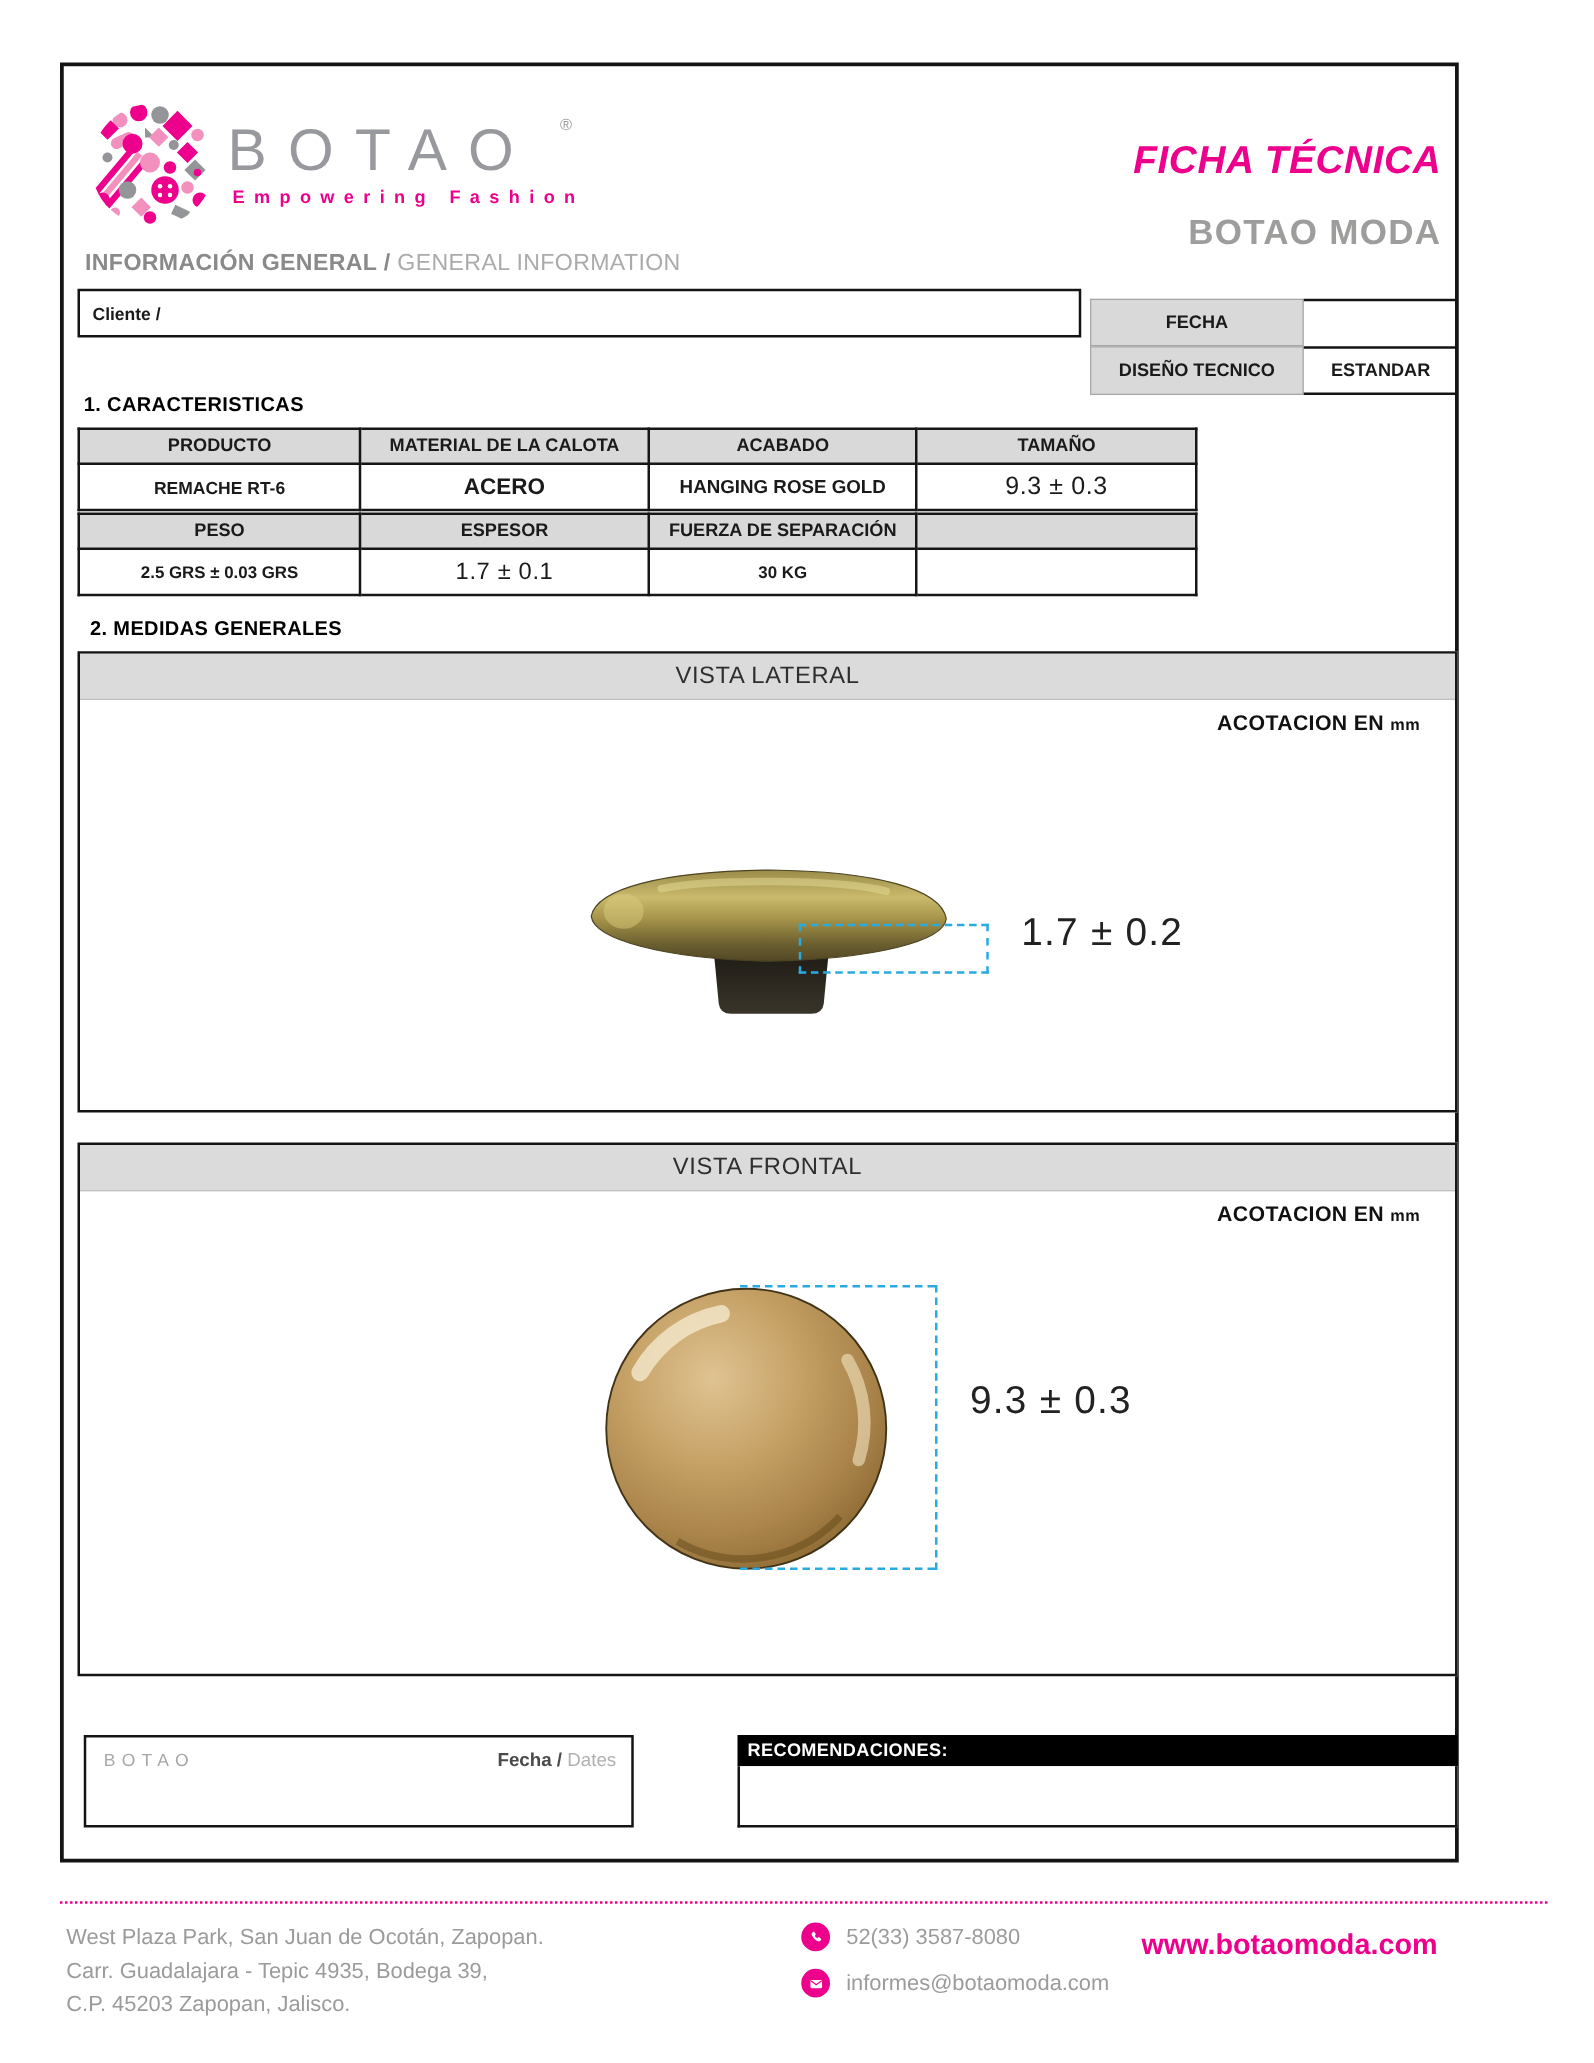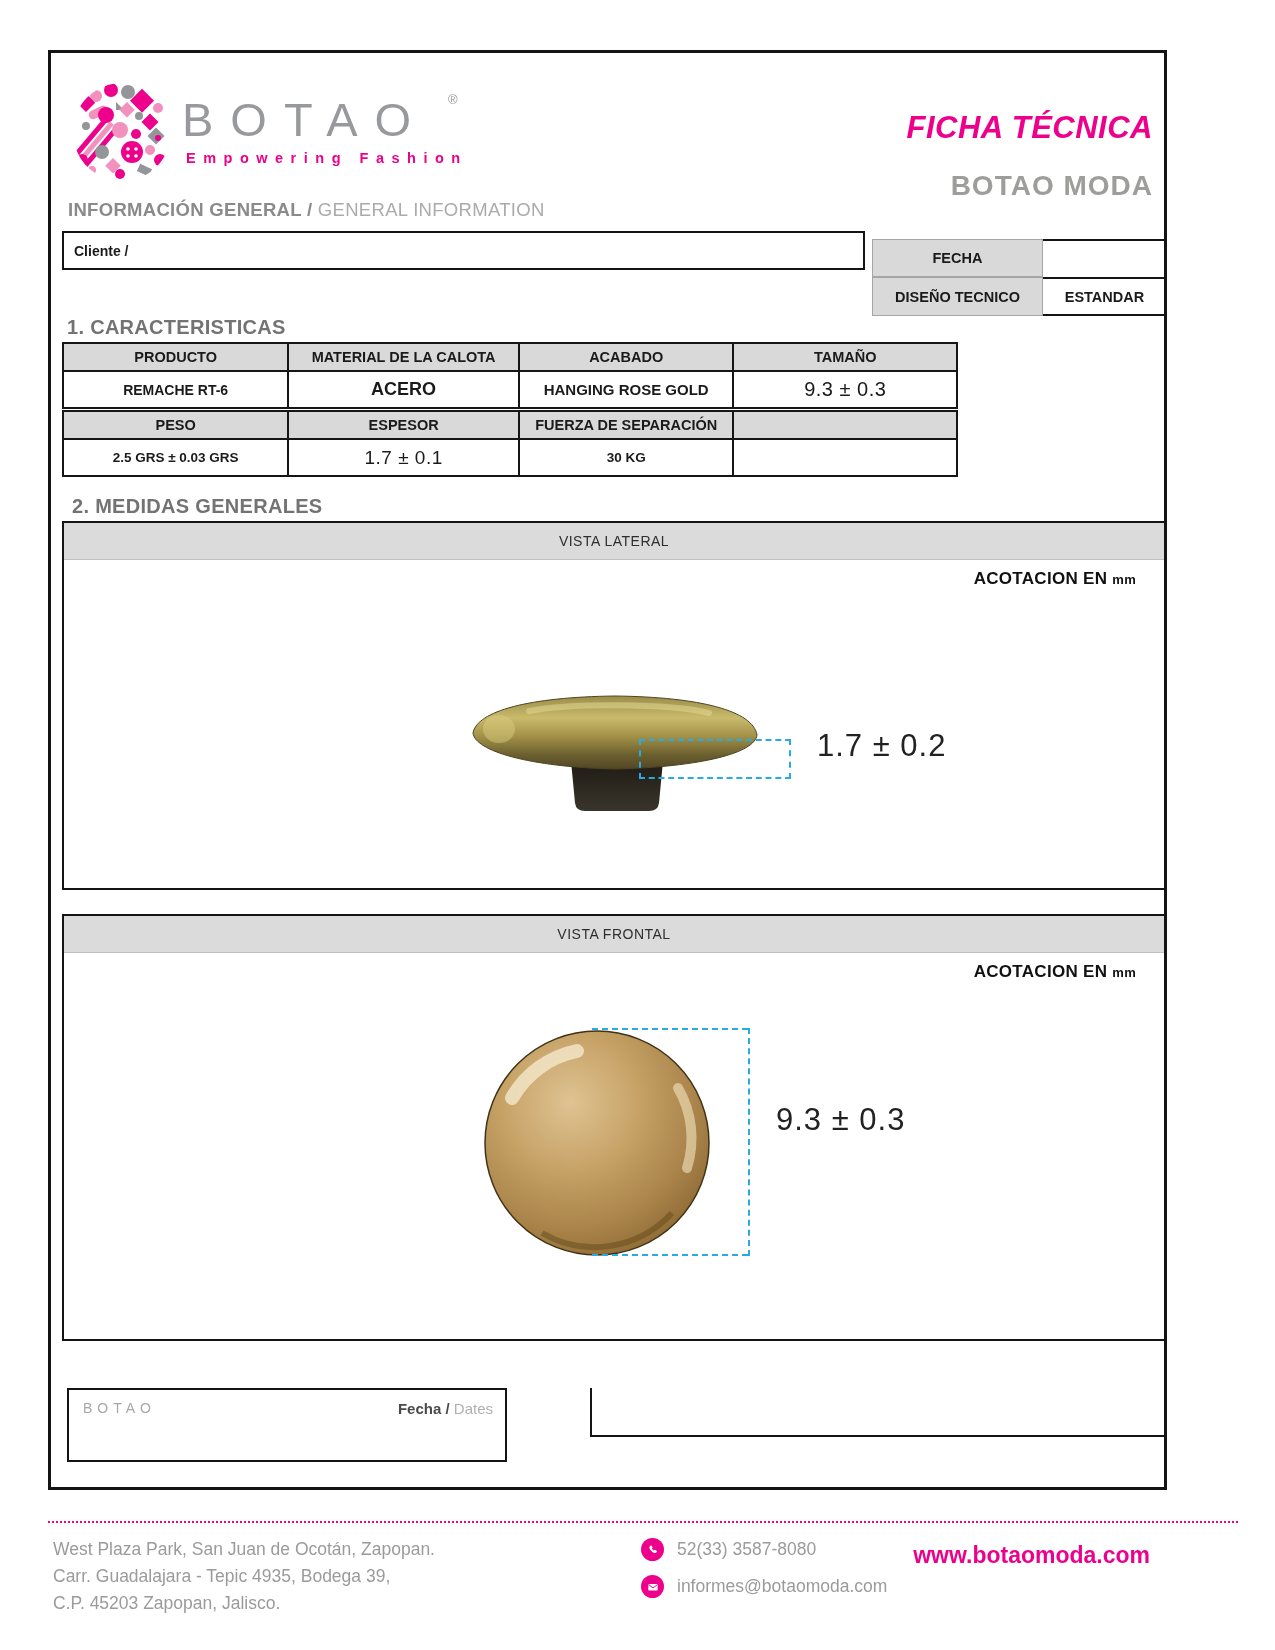--- a/index.html
+++ b/index.html
@@ -32,21 +32,21 @@
                  display:flex; align-items:center; padding-left:10px; font-size:14px; font-weight:bold; }
   .cell-gray { background:#D9D9D9; border:1px solid #A6A6A6; display:flex; align-items:center; justify-content:center;
                font-weight:bold; font-size:14.5px; }
   .fecha-label { left:872px; top:239px; width:171px; height:38px; }
   .fecha-value { left:1043px; top:239px; width:123px; height:38px; border-top:2.5px solid #141414; }
   .diseno-label { left:872px; top:277px; width:171px; height:39px; }
   .diseno-value { left:1043px; top:277px; width:123px; height:39px; border-top:2.5px solid #141414; border-bottom:2.5px solid #141414;
                   display:flex; align-items:center; justify-content:center; font-weight:bold; font-size:14.5px; }
 
   
-  .sec-heading { font-size:20px; font-weight:bold; color:#737373; letter-spacing:0.3px; }
+  .sec-heading { font-size:16px; font-weight:bold; color:#000000; letter-spacing:0.3px; }
   .h-caract { left:67px; top:316px; }
   .h-medidas { left:72px; top:495px; }
 
   
   table.spec { border-collapse:collapse; width:896px; table-layout:fixed; }
   table.spec th, table.spec td { border:2px solid #161616; text-align:center; vertical-align:middle; }
   table.spec th { background:#D9D9D9; height:28px; font-size:14.5px; font-weight:bold; }
   table.spec td { background:#fff; height:37px; }
   .t1 { left:62px; top:342px; }
   .t2 { left:62px; top:410px; }
@@ -56,21 +56,21 @@
   .v-bold { font-size:15px; font-weight:bold;margin-top:32px; }
   .v-num { font-size:20px; font-weight:400; letter-spacing:0.5px; }
   .v-num-sm { font-size:19px; font-weight:400; letter-spacing:0.5px; }
   .v-tiny { font-size:13.5px; font-weight:bold; }
 
   
   .view-box { border:2.5px solid #141414; background:#fff; }
   .lateral-box { left:62px; top:521px; width:1104px; height:369px; }
   .frontal-box { left:62px; top:914px; width:1104px; height:427px; }
   .view-banner { position:absolute; left:0; top:0; width:100%; height:37px; background:#DBDBDB;
-                 display:flex; align-items:center; justify-content:center; font-size:14px; color:#2e2e2e;
+                 display:flex; align-items:center; justify-content:center; font-size:19px; color:#2e2e2e;
                  letter-spacing:0.5px; border-bottom:1px solid #c0c0c0; }
   .acotacion { position:absolute; right:28px; top:46px; font-size:17px; font-weight:bold; color:#111; letter-spacing:0.3px; }
   .acotacion .mm { font-size:13px; }
 
   .rivet-side { position:absolute; left:405px; top:160px; width:292px; height:132px; }
   .dash-rect { position:absolute; left:575px; top:216px; width:152px; height:40px; border:2px dashed #29ABE2; }
   .dim-side { position:absolute; left:753px; top:205px; font-size:31px; color:#222; letter-spacing:1px; }
 
   .rivet-front { position:absolute; left:418px; top:112px; width:230px; height:230px; }
   .dash-v { position:absolute; left:684px; top:112px; height:228px; width:0; border-left:2.5px dashed #29ABE2; }
@@ -266,20 +266,21 @@
 
 <div class="abs signoff-box">
   <span class="signoff-brand">BOTAO</span>
   <span class="signoff-fecha">
     <span class="b">Fecha /</span>
     <span class="l">Dates</span>
   </span>
 </div>
 
 <div class="abs recom-box">
+  <div class="recom-head">RECOMENDACIONES:</div>
   <div class="recom-body"></div>
 </div>
 
 <div class="abs dotted-line"></div>
 
 <div class="abs address">
   <div>West Plaza Park, San Juan de Ocotán, Zapopan.</div>
   <div>Carr. Guadalajara - Tepic 4935, Bodega 39,</div>
   <div>C.P. 45203 Zapopan, Jalisco.</div>
 </div>

